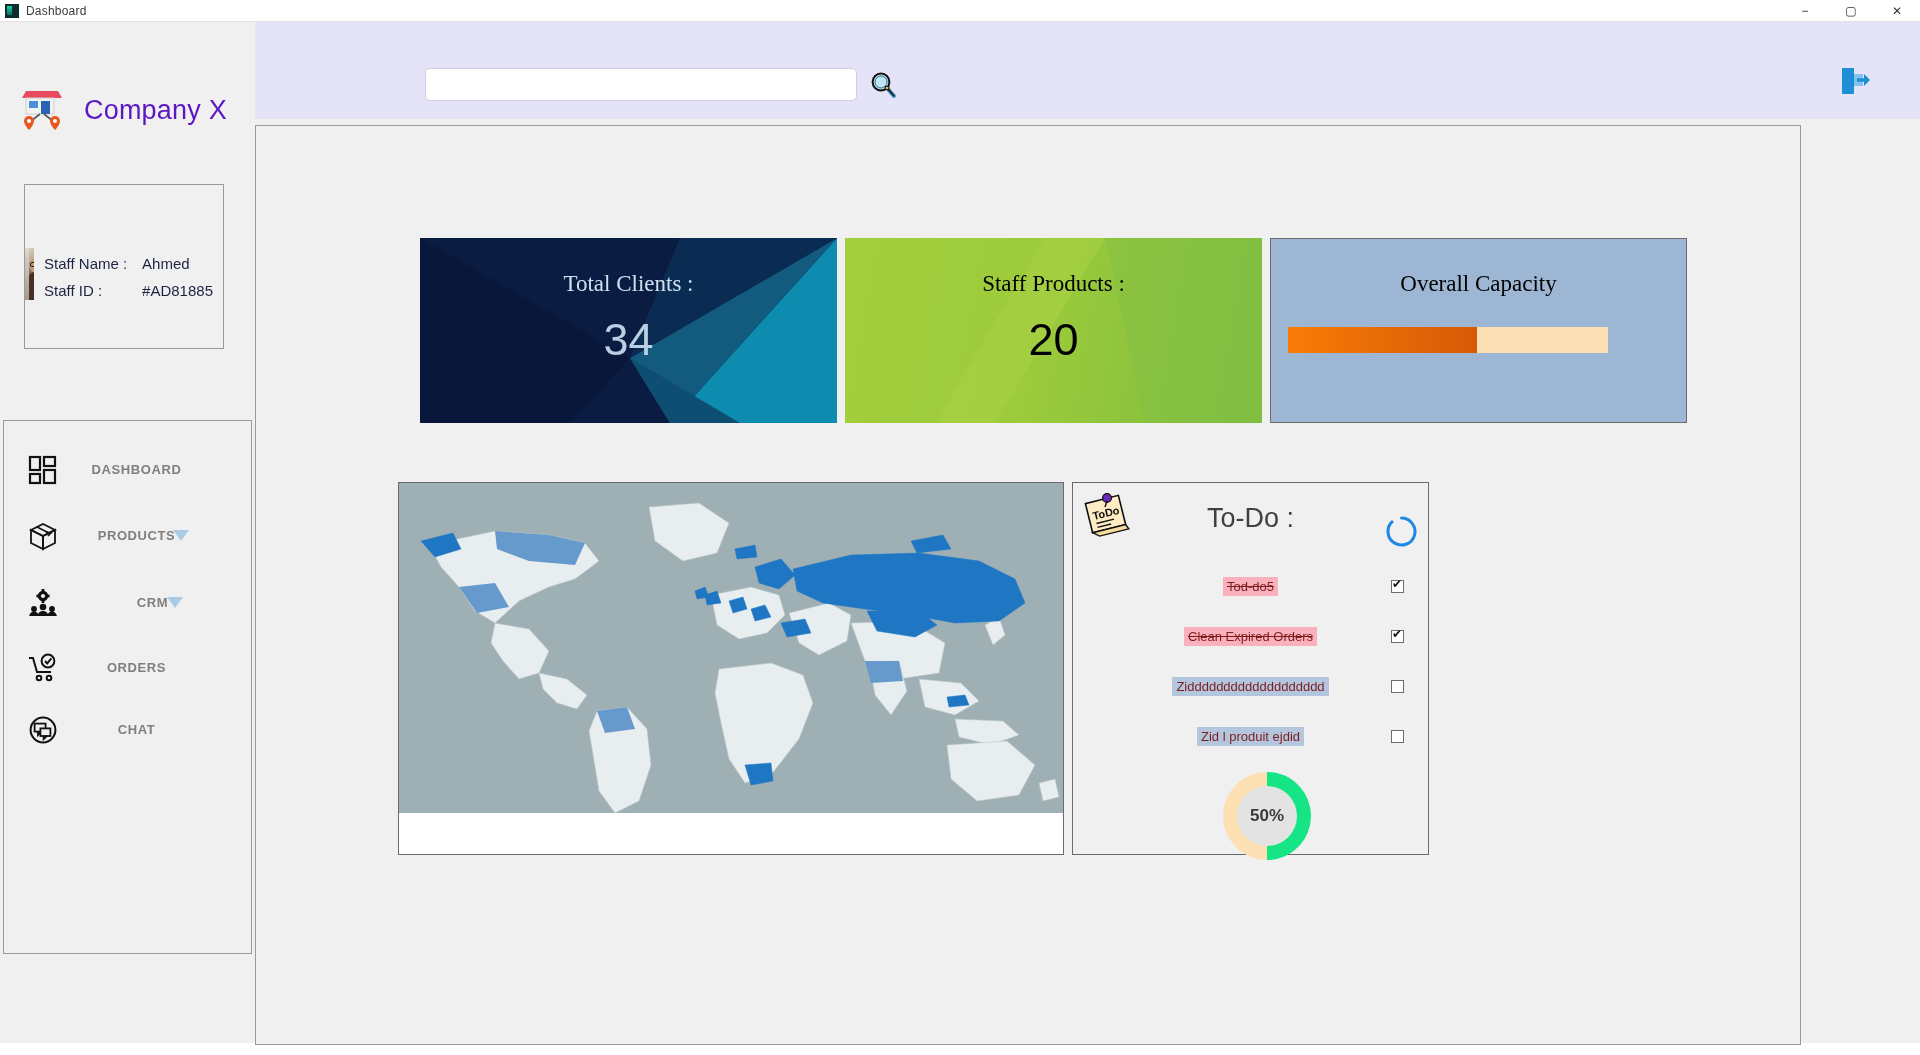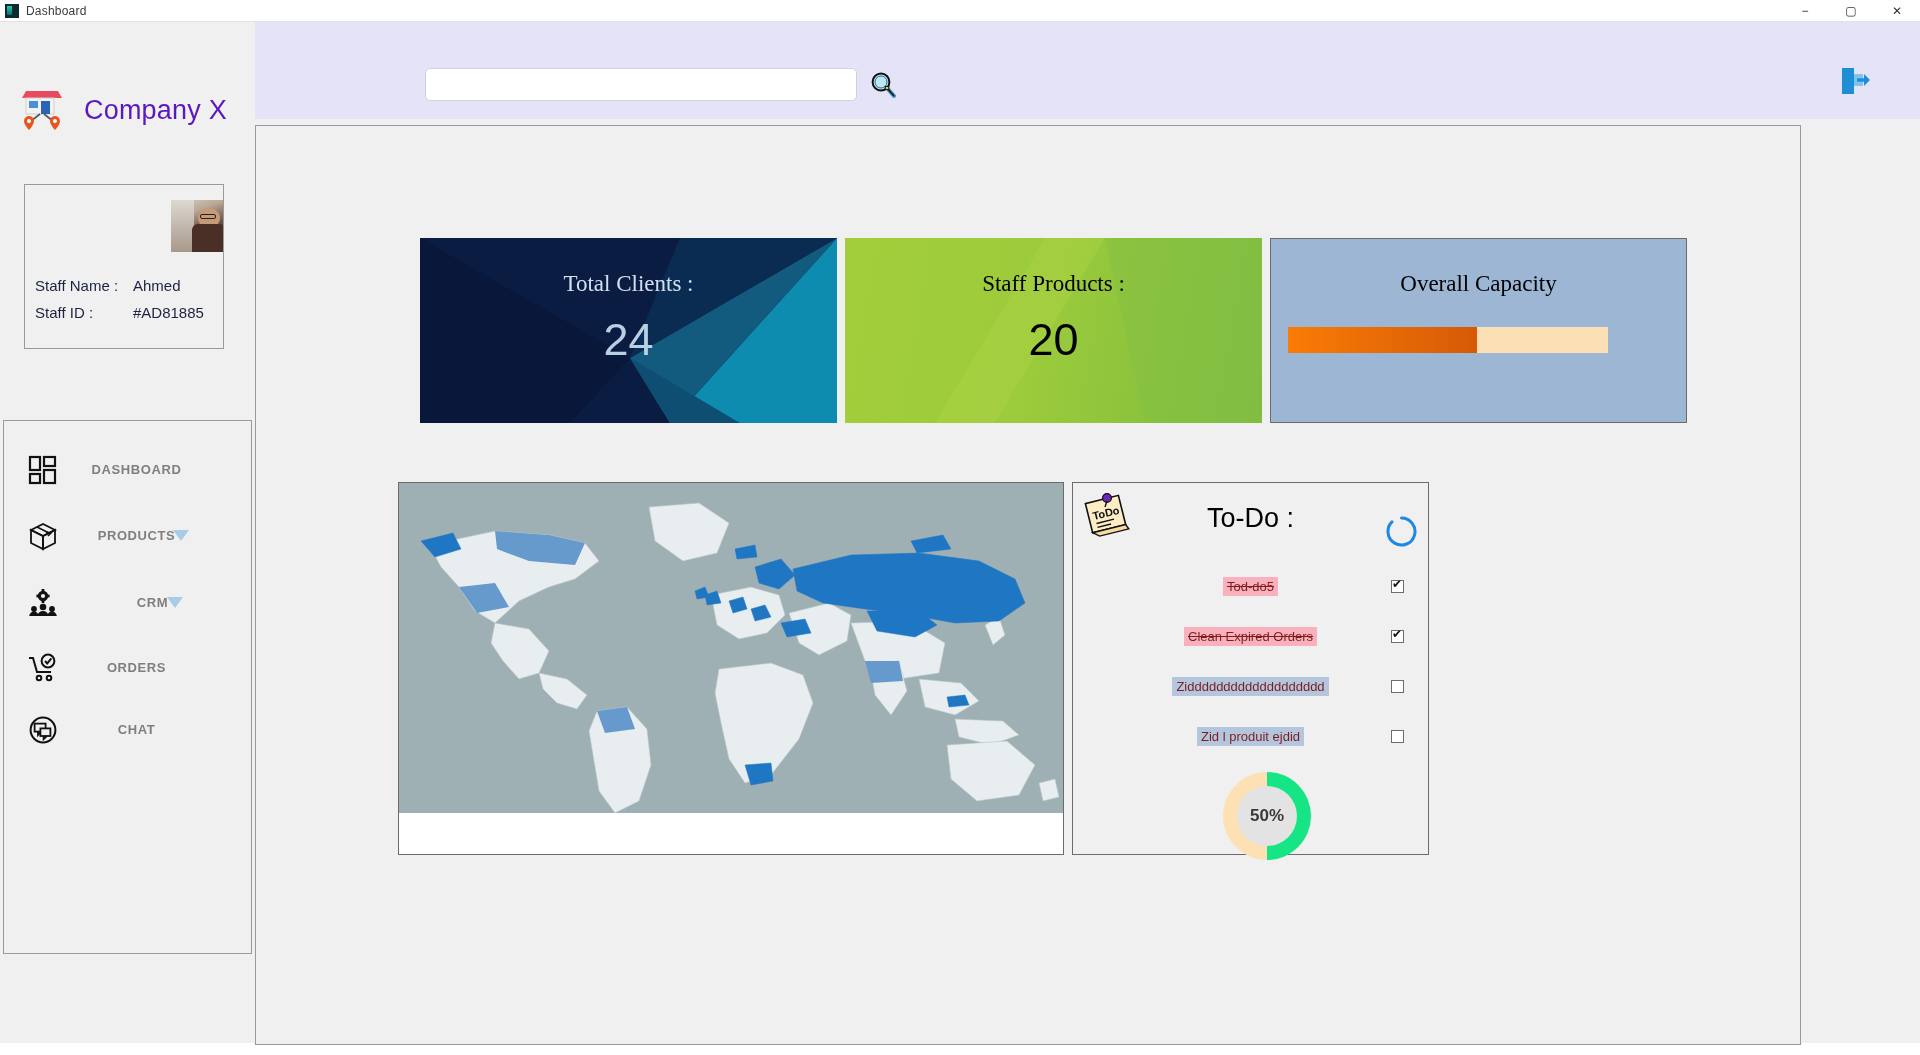--- a/index.html
+++ b/index.html
@@ -45,21 +45,21 @@
   }
   .brand-logo { width: 56px; height: 52px; position: relative; flex: none; }
   .brand-name {
     font-size: 27px; color: #5b17c4; font-family: "Liberation Sans", sans-serif;
     font-weight: 400; letter-spacing: .2px;
   }
 
   .profile-card {
     position: absolute; left: 24px; top: 122px; width: 200px; height: 165px;
     border: 1px solid #9a9a9a; background: #f0f0f0;
-    display: flex; flex-direction: column; align-items: flex-end;
+    display: flex; flex-direction: row; align-items: center;
   }
   .avatar {
     width: 52px; height: 52px; margin-top: 15px;
     background: linear-gradient(160deg,#d8d2c8 0%,#b9a893 28%,#6d5546 55%,#3a2a22 100%);
     position: relative; overflow: hidden;
   }
   .avatar::before {
     content:""; position:absolute; left:52%; top:16%; width:22px; height:20px; border-radius:50%;
     background:#c49a78;
   }
@@ -164,21 +164,21 @@
   .map-inner { position: absolute; left: 0; top: 0; width: 664px; height: 330px; background: #9fb0b5; }
   .map-svg { display: block; width: 664px; height: 330px; }
 
   .todo-card {
     width: 357px; height: 373px; border: 1px solid #6b6b6b; background: #f0f0f0;
     position: relative;
   }
   .todo-note { position: absolute; left: 6px; top: 8px; width: 54px; height: 50px; }
   .todo-title {
     position: absolute; top: 20px; width: 100%; text-align: center;
-    font-size: 27px; color: #000000; font-family: "Liberation Sans", sans-serif;
+    font-size: 27px; color: #404040; font-family: "Liberation Sans", sans-serif;
   }
   .spinner { position: absolute; right: 10px; top: 32px; width: 33px; height: 33px; }
 
   .todo-list { position: absolute; left: 0; top: 78px; width: 100%; }
   .todo-row { height: 50px; position: relative; display: flex; align-items: center; }
   .todo-text {
     position: absolute; left: 0; right: 0; text-align: center; font-size: 13px;
     color: #7f1d1d; font-family: "Liberation Sans", sans-serif;
   }
   .todo-text span { padding: 2px 4px; }
@@ -366,21 +366,21 @@
       <div class="stat-card card-clients">
         <svg class="poly" viewBox="0 0 417 185" preserveAspectRatio="none">
           <rect width="417" height="185" fill="#0b1c43"></rect>
           <polygon points="417,0 417,185 250,185" fill="#0e8cb0"></polygon>
           <polygon points="417,0 250,185 210,120" fill="#125b7e"></polygon>
           <polygon points="260,0 417,0 210,120" fill="#0b2c52"></polygon>
           <polygon points="210,120 320,185 250,185" fill="#0d4e72"></polygon>
           <polygon points="0,0 210,120 150,185 0,185" fill="#09183a"></polygon>
         </svg>
         <div class="card-title">Total Clients :</div>
-        <div class="card-value">24</div>
+        <div class="card-value">34</div>
       </div>
 
       <div class="stat-card card-products">
         <svg class="poly" viewBox="0 0 417 185" preserveAspectRatio="none">
           <polygon points="90,185 200,0 260,0 150,185" fill="#a9d244" opacity=".55"></polygon>
           <polygon points="260,0 417,0 417,185 300,185" fill="#84c043" opacity=".5"></polygon>
         </svg>
         <div class="card-title">Staff Products :</div>
         <div class="card-value">20</div>
       </div>

